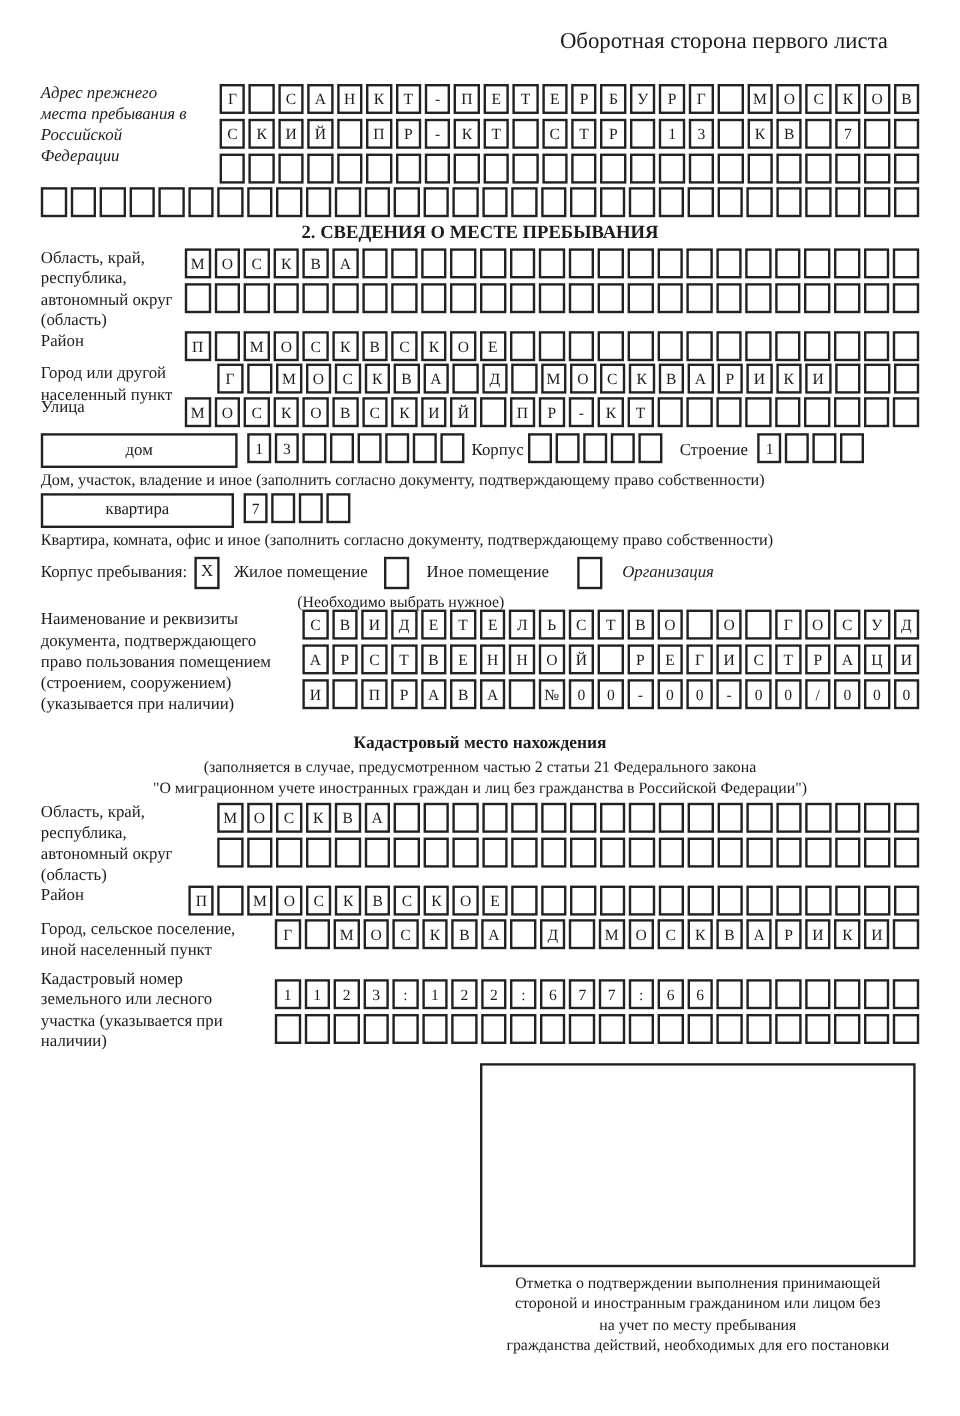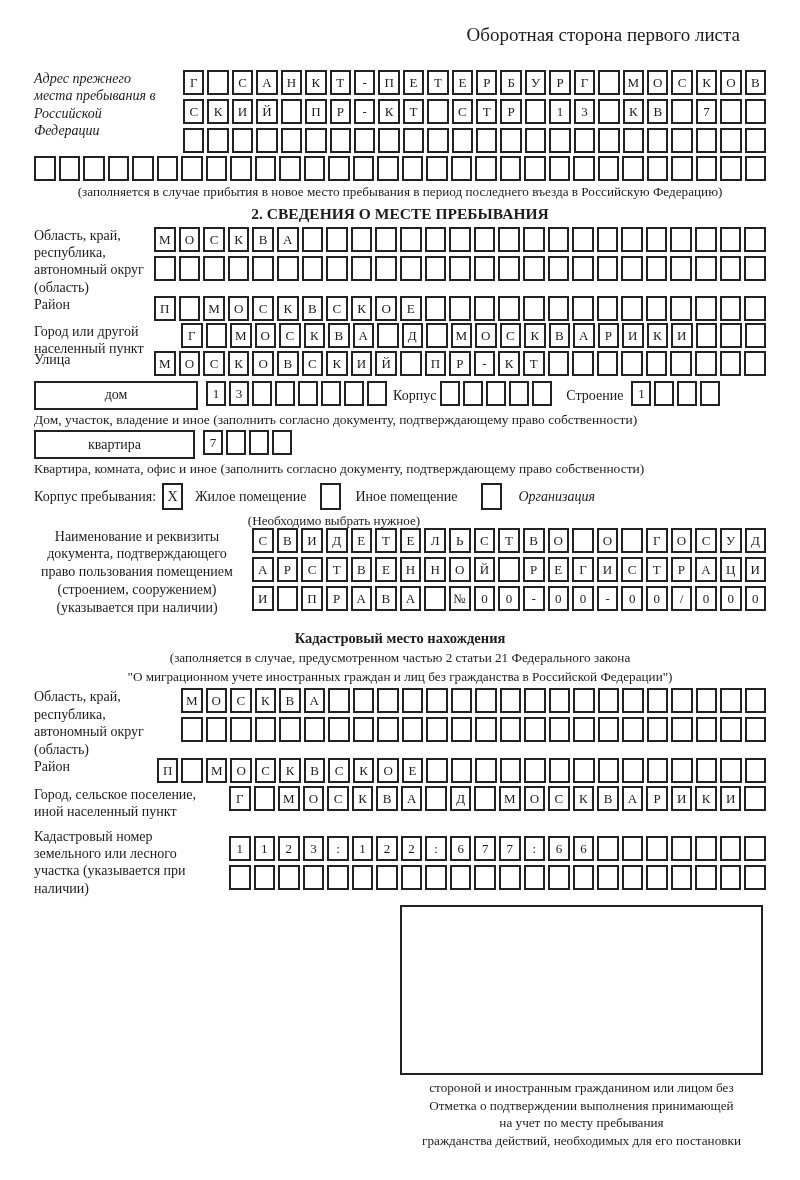--- a/index.html
+++ b/index.html
@@ -23,21 +23,21 @@
         align-items:center;justify-content:center;font-size:14px;flex:0 0 auto;}
   .inline-lbl{font-size:14px;line-height:29px;white-space:nowrap;flex:0 0 auto;}
   .checkbox{box-sizing:border-box;width:21px;height:27px;border:2px solid #222;
         display:inline-flex;align-items:center;justify-content:center;
         font-size:14px;flex:0 0 auto;}
   .stamp-box{box-sizing:border-box;border:2px solid #222;background:#fff;}
   
   .lw130{width:130px;margin-right:19px;font-style:italic;}
   .lw114{width:114px;margin-right:6px;}
   .lw135{width:135px;margin-right:12px;}
-  .lw206{width:206px;margin-right:12px;text-align:center;}
+  .lw206{width:206px;margin-right:12px;}
   .lw141{width:141px;margin-right:6px;}
   .lw117{width:117px;margin-right:6px;}
   .lw189{width:189px;margin-right:6px;}
   .mb2{margin-bottom:2px;}.mb3{margin-bottom:3px;}.mb4{margin-bottom:4px;}
   .mb5{margin-bottom:5px;}.mb7{margin-bottom:7px;}.mb14{margin-bottom:14px;}
   .mbm7{margin-bottom:-7px;}.mbm2{margin-bottom:-2px;}
 </style>
 </head>
 <body>
 
@@ -153,21 +153,20 @@
       <span class="cell"></span>
       <span class="cell"></span>
       <span class="cell"></span>
       <span class="cell"></span>
       <span class="cell"></span>
       <span class="cell"></span>
       <span class="cell"></span>
       <span class="cell"></span>
       <span class="cell"></span>
     </div>
-  <div class="center-note mb4">(заполняется в случае прибытия в новое место пребывания в период последнего въезда в Российскую Федерацию)</div>
 
   <div class="section-title">2. СВЕДЕНИЯ О МЕСТЕ ПРЕБЫВАНИЯ</div>
 
   <div class="frow">
     <div class="flabel lw114">Область, край, республика, автономный округ (область)</div>
     <div class="cellstack">
       <div class="cellrow">
           <span class="cell">М</span>
           <span class="cell">О</span>
           <span class="cell">С</span>
@@ -613,19 +612,19 @@
           <span class="cell"></span>
           <span class="cell"></span>
           <span class="cell"></span>
           <span class="cell"></span>
         </div>
     </div>
   </div>
 
   <div class="stamp-box" style="width:363px;height:170px;margin-left:366px;margin-top:8px;"></div>
   <div class="center-note" style="width:363px;margin-left:366px;margin-top:4px;line-height:1.33;">
+    <div>Отметка о подтверждении выполнения принимающей</div>
     <div>стороной и иностранным гражданином или лицом без</div>
-    <div>Отметка о подтверждении выполнения принимающей</div>
     <div>на учет по месту пребывания</div>
     <div>гражданства действий, необходимых для его постановки</div>
   </div>
 
 </div>
 
 </body></html>

